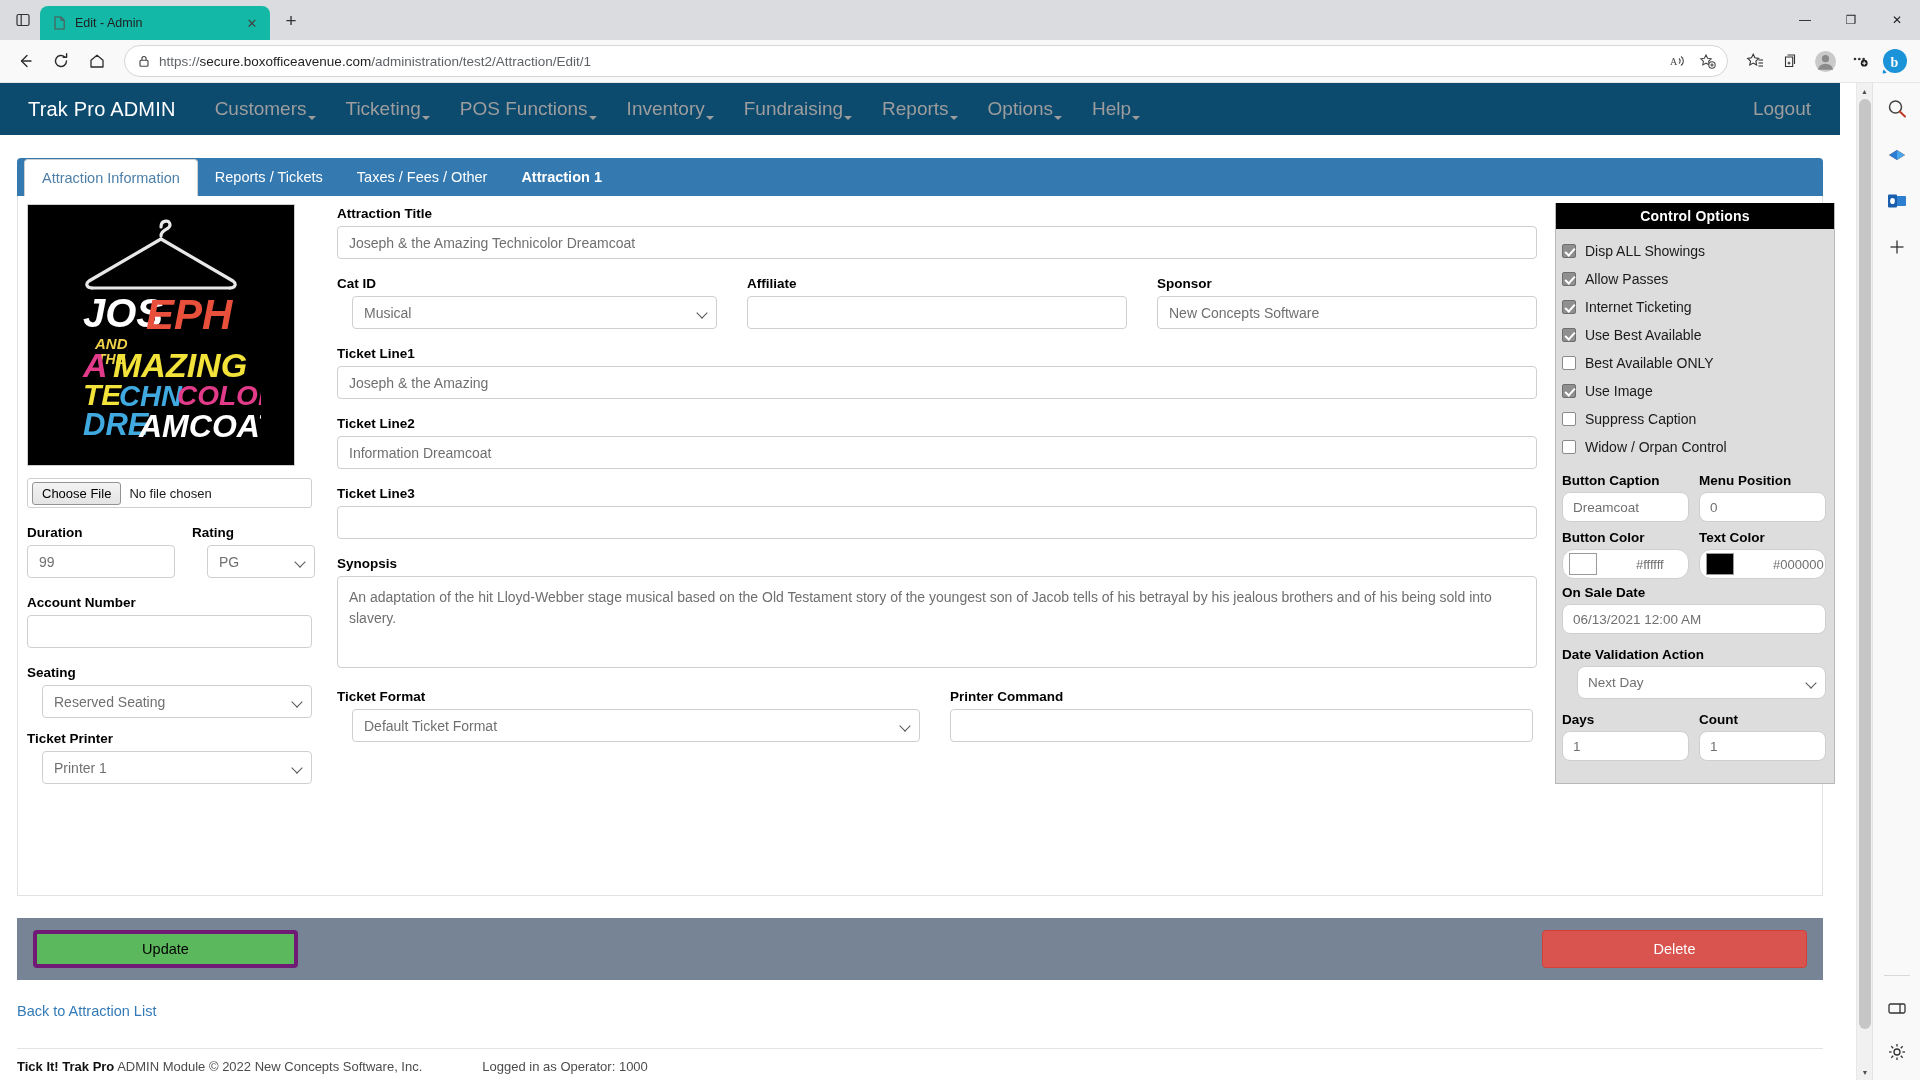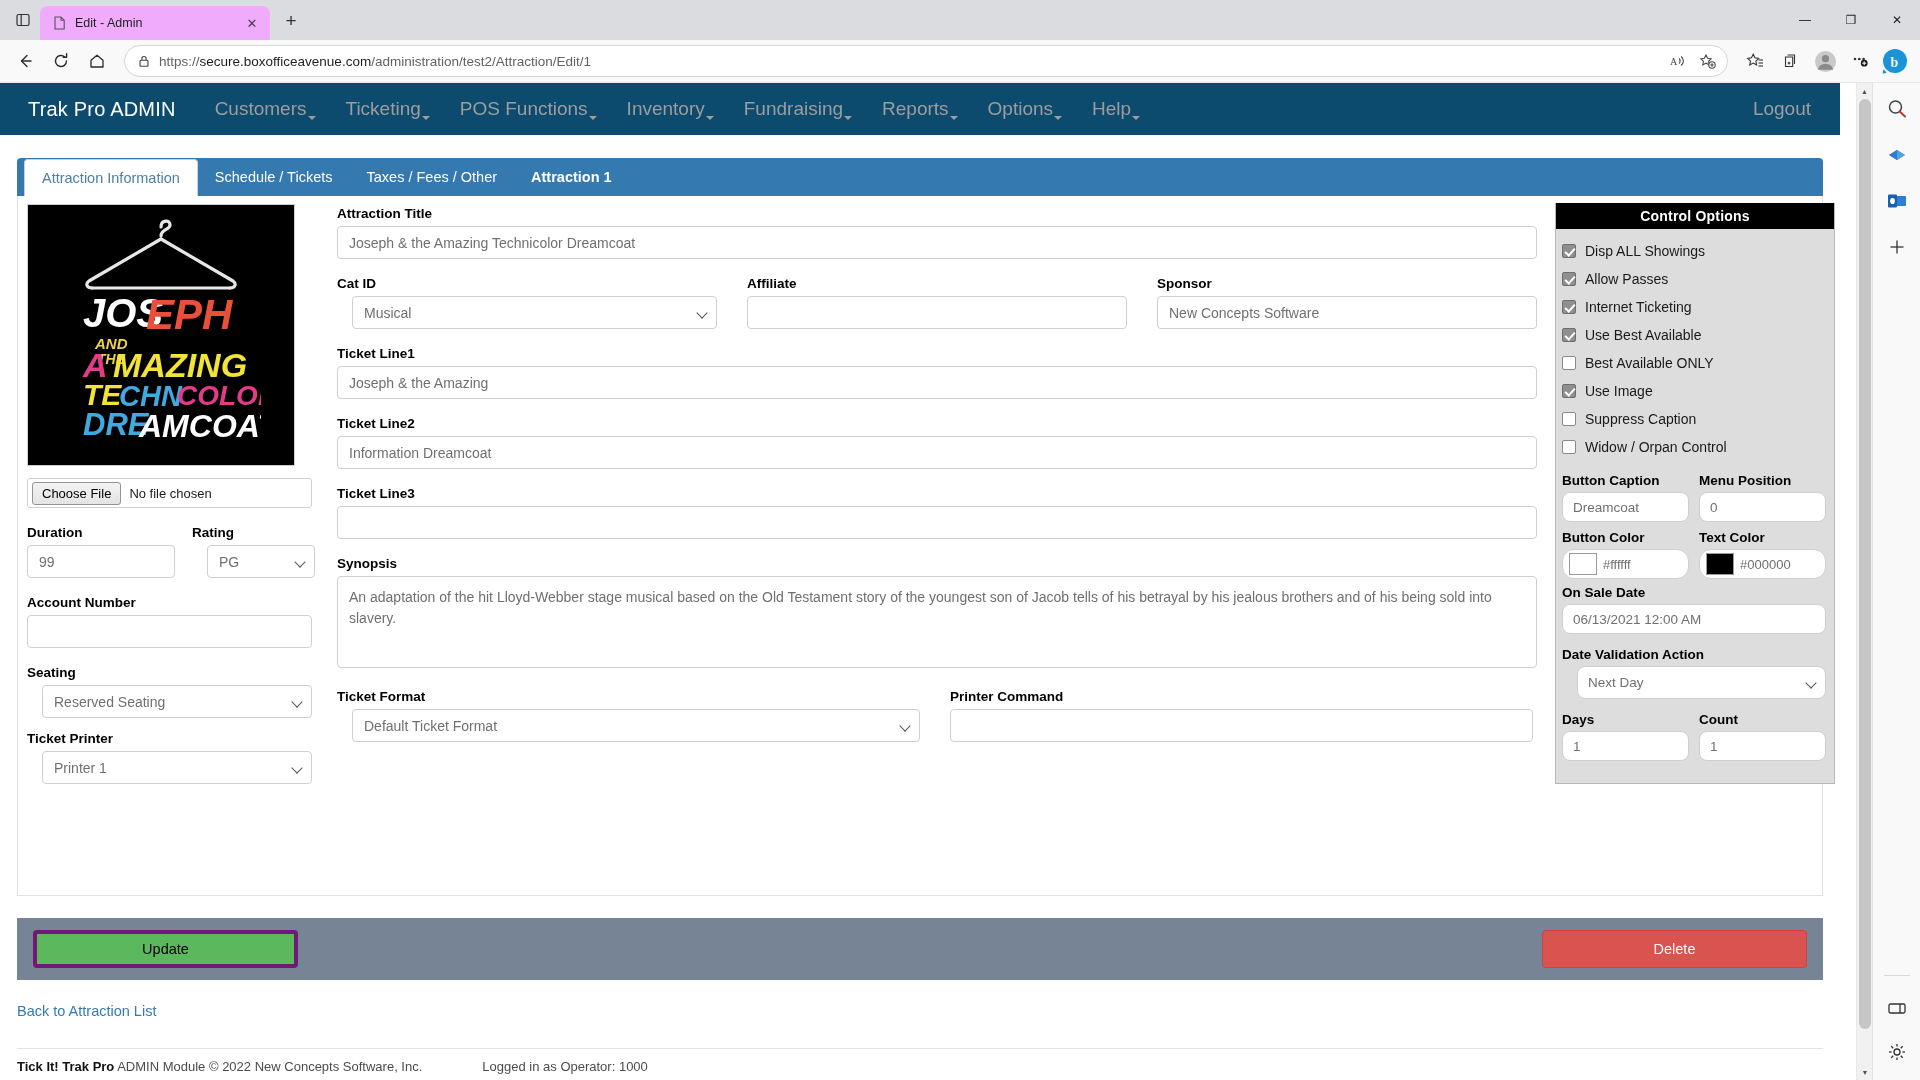--- a/index.html
+++ b/index.html
@@ -19,21 +19,21 @@
     display: flex; align-items: flex-end; padding-left: 6px; gap: 0;
     position: relative;
   }
   .tab-ctrl-btn {
     width: 34px; height: 34px; margin-bottom: 3px;
     display: flex; align-items: center; justify-content: center;
     border-radius: 6px; cursor: pointer;
   }
   .browser-tab {
     height: 34px; min-width: 230px; max-width: 250px;
-    background: #f0abfc; border-radius: 8px 8px 0 0;
+    background: #14b8a6; border-radius: 8px 8px 0 0;
     display: flex; align-items: center; padding: 0 8px 0 11px;
     gap: 8px; font-size: 12.5px; color: #1f1f1f;
     position: relative;
   }
   .browser-tab .fav {
     width: 16px; height: 16px; flex: 0 0 16px;
     display: flex; align-items: center; justify-content: center;
   }
   .browser-tab .tab-title {
     flex: 1; white-space: nowrap; overflow: hidden; text-overflow: ellipsis;
@@ -267,20 +267,21 @@
     height: 30px; border: 1px solid #cfcfcf; border-radius: 8px;
     background: #fff; display: flex; align-items: center; padding: 0 10px;
     font-size: 13.5px; color: #707070;
   }
   .co-2 { display: flex; gap: 10px; margin-top: 8px; }
   .co-2 > div { flex: 1; }
   .swatch-row {
     display: flex; align-items: center; height: 30px;
     border: 1px solid #cfcfcf; border-radius: 12px; background: #fff;
     overflow: hidden;
+    gap: 33px;
   }
   .swatch {
     width: 28px; height: 22px; margin: 0 6px; border: 1px solid #9a9a9a;
     flex: 0 0 28px;
   }
   .swatch-val { font-size: 13px; color: #6f6f6f; }
 
   
   .actionbar {
     margin: 22px 17px 0 17px; width: 1806px; height: 62px;
@@ -466,21 +467,21 @@
             <span>Help</span>
             <i class="caret"></i>
           </div>
       </div>
       <div class="nav-item nav-right" style="color:#9d9d9d;">Logout</div>
     </div>
 
     
     <div class="tabs-bar">
       <div class="ptab active">Attraction Information</div>
-      <div class="ptab">Schedule / Tickets</div>
+      <div class="ptab">Reports / Tickets</div>
       <div class="ptab">Taxes / Fees / Other</div>
       <div class="ptab bold">Attraction 1</div>
     </div>
 
     
     <div class="panel">
       <div class="form-row">
 
         <div class="col-left">
           <div class="poster-box">

